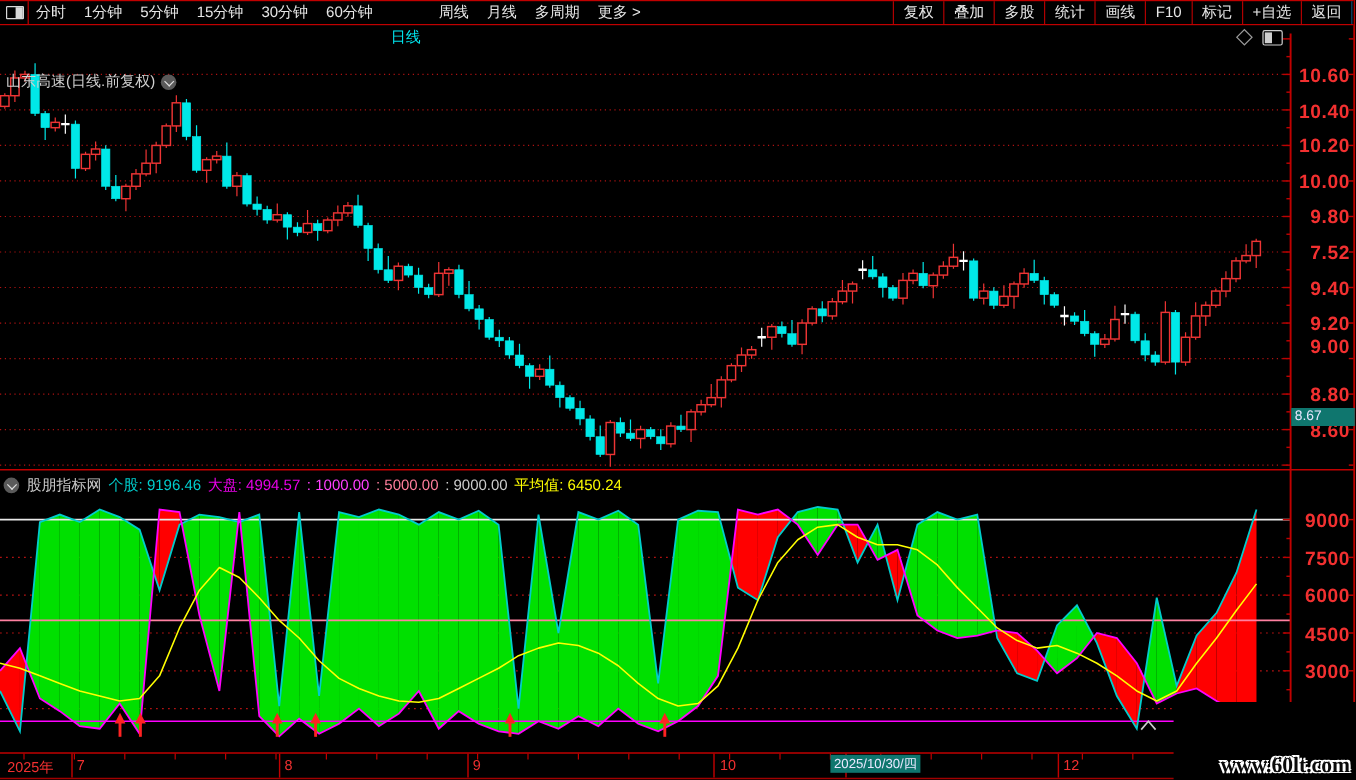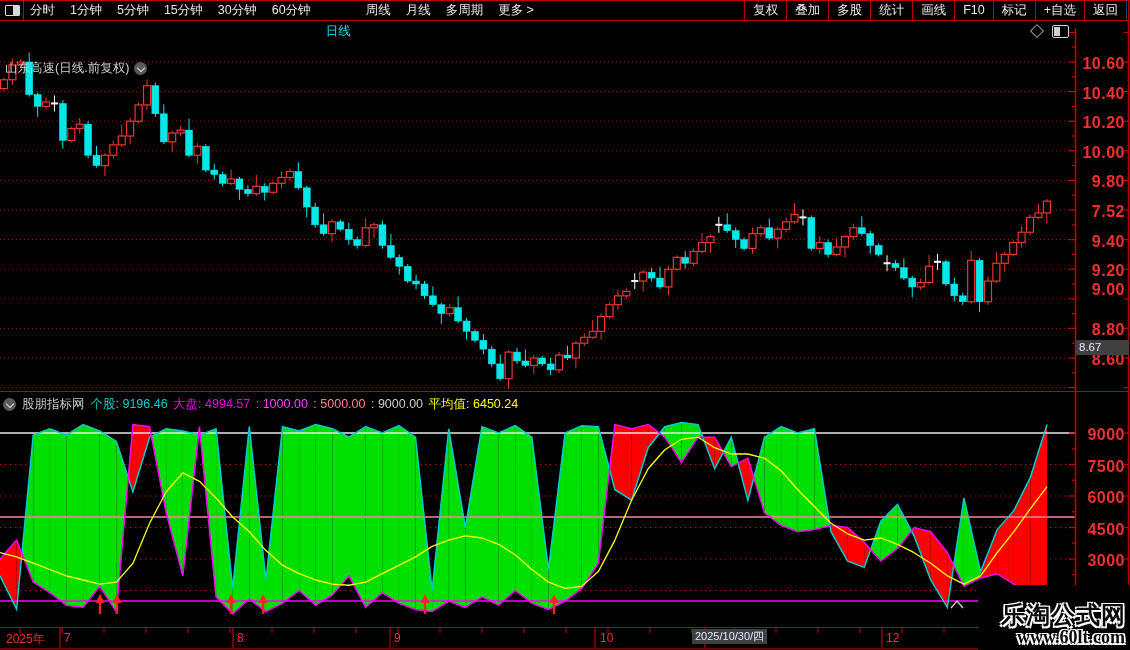--- a/index.html
+++ b/index.html
@@ -27,21 +27,21 @@
   .diamond{width:8px;height:8px;border:1.4px solid #9a9a9a;transform:rotate(45deg);}
   .splitsq{width:15px;height:11px;border:1px solid #cfcfcf;border-radius:2px;position:relative;}
   .splitsq::after{content:"";position:absolute;left:1px;top:1px;width:6px;height:9px;background:#cfcfcf;}
   
   #indheader{position:absolute;left:3px;top:395px;height:18px;display:flex;align-items:center;gap:6px;font-size:12.5px;white-space:nowrap;}
   #indheader .fld{margin-right:2px;}
   
   .pricelabel,.indlabel{position:absolute;left:1079px;width:46px;text-align:right;
     color:#f23030;font-size:16px;font-weight:bold;letter-spacing:0.5px;}
   
-  .bluetag{position:absolute;background:#404040;color:#e8e8ff;font-size:11.5px;
+  .bluetag{position:absolute;background:#0f766e;color:#e8e8ff;font-size:11.5px;
     display:flex;align-items:center;padding:0 3px;height:15px;}
   
   .datelabel{position:absolute;color:#f23030;font-size:12px;top:631px;white-space:nowrap;}
   
   #wmbox{position:absolute;left:978px;top:585px;width:152px;height:65px;background:#000;}
   #wm1{position:absolute;right:4px;top:599px;font-size:24px;font-weight:bold;color:#0a0a0a;letter-spacing:1px;
     text-shadow:-1.5px -1.5px 0 #fff,1.5px -1.5px 0 #fff,-1.5px 1.5px 0 #fff,1.5px 1.5px 0 #fff;}
   #wm2{position:absolute;right:5px;top:627px;font-size:18px;font-weight:bold;color:#0a0a0a;
     font-family:"Liberation Serif","DejaVu Serif",serif;
     text-shadow:-1.5px -1.5px 0 #fff,1.5px -1.5px 0 #fff,-1.5px 1.5px 0 #fff,1.5px 1.5px 0 #fff;}
@@ -610,16 +610,15 @@
   <div class="datelabel" id="yearlabel" style="left:6px">2025年</div>
   <div id="monthlabels">
       <div class="datelabel" style="left: 64px;">7</div>
       <div class="datelabel" style="left: 237px;">8</div>
       <div class="datelabel" style="left: 394px;">9</div>
       <div class="datelabel" style="left: 600px;">10</div>
       <div class="datelabel" style="left: 886px;">12</div>
     </div>
 
   <div id="wmbox"></div>
-  <div id="wm1">乐淘公式网</div>
   <div id="wm2">www.60lt.com</div>
 
 </div>
 
 </body></html>

